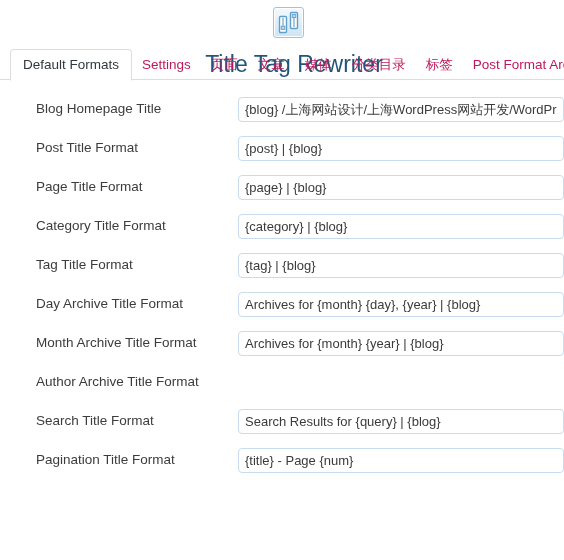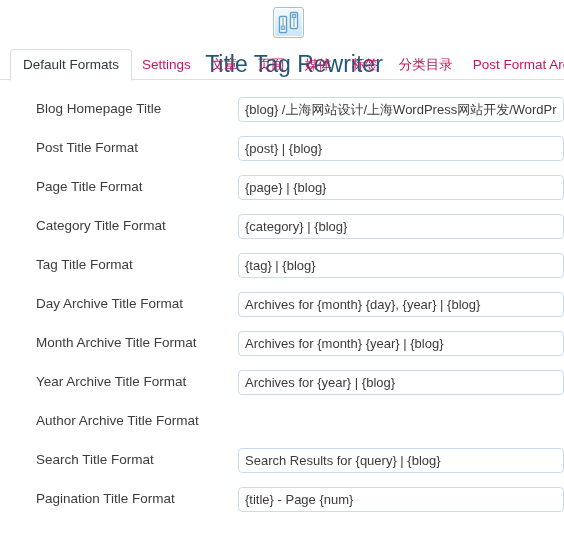--- a/index.html
+++ b/index.html
@@ -137,25 +137,25 @@
       <line x1="6" y1="8" x2="6" y2="16" stroke="#5f9fc9" stroke-width="1.1"></line>
       <line x1="17" y1="8" x2="17" y2="17" stroke="#5f9fc9" stroke-width="1.1"></line>
     </svg>
   </div>
   <h1 class="page-title">Title Tag Rewriter</h1>
 </div>
 
 <div class="tab-bar" id="tab-bar">
     <a class="tab active">Default Formats</a>
     <a class="tab inactive">Settings</a>
+    <a class="tab inactive">页面</a>
     <a class="tab inactive">文章</a>
-    <a class="tab inactive">页面</a>
     <a class="tab inactive">媒体</a>
+    <a class="tab inactive">分类目录</a>
     <a class="tab inactive">标签</a>
-    <a class="tab inactive">分类目录</a>
     <a class="tab inactive">Post Format Archives</a>
   </div>
 
 <div class="form-area" id="form-area">
     <div class="form-row">
       <label class="field-label">Blog Homepage Title</label>
       <input type="text" class="field-input" value="{blog} /上海网站设计/上海WordPress网站开发/WordPress" style="">
     </div>
     <div class="form-row">
       <label class="field-label">Post Title Format</label>
@@ -175,24 +175,20 @@
     </div>
     <div class="form-row">
       <label class="field-label">Day Archive Title Format</label>
       <input type="text" class="field-input" value="Archives for {month} {day}, {year} | {blog}" style="">
     </div>
     <div class="form-row">
       <label class="field-label">Month Archive Title Format</label>
       <input type="text" class="field-input" value="Archives for {month} {year} | {blog}" style="">
     </div>
     <div class="form-row">
-      <label class="field-label">Year Archive Title Format</label>
-      <input type="text" class="field-input" value="Archives for {year} | {blog}" style="">
-    </div>
-    <div class="form-row">
       <label class="field-label">Author Archive Title Format</label>
     </div>
     <div class="form-row">
       <label class="field-label">Search Title Format</label>
       <input type="text" class="field-input" value="Search Results for {query} | {blog}" style="">
     </div>
     <div class="form-row">
       <label class="field-label">Pagination Title Format</label>
       <input type="text" class="field-input" value="{title} - Page {num}" style="">
     </div>

